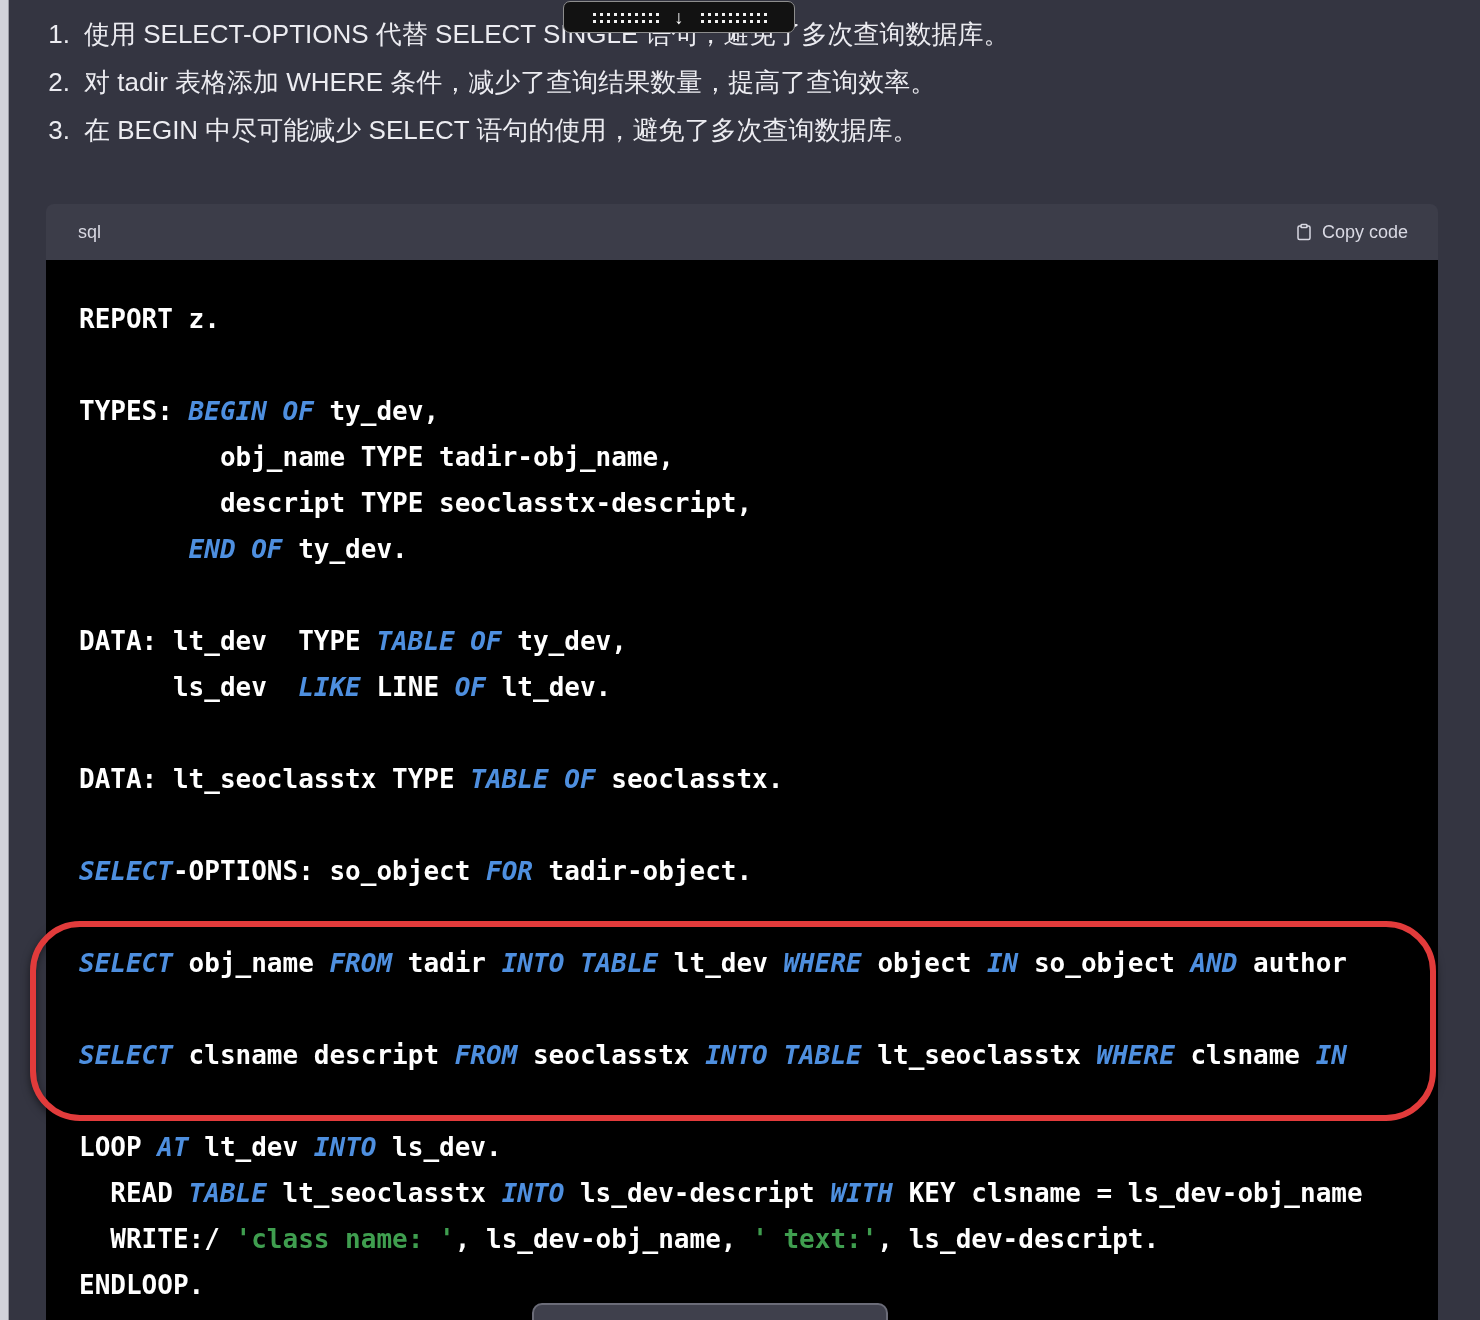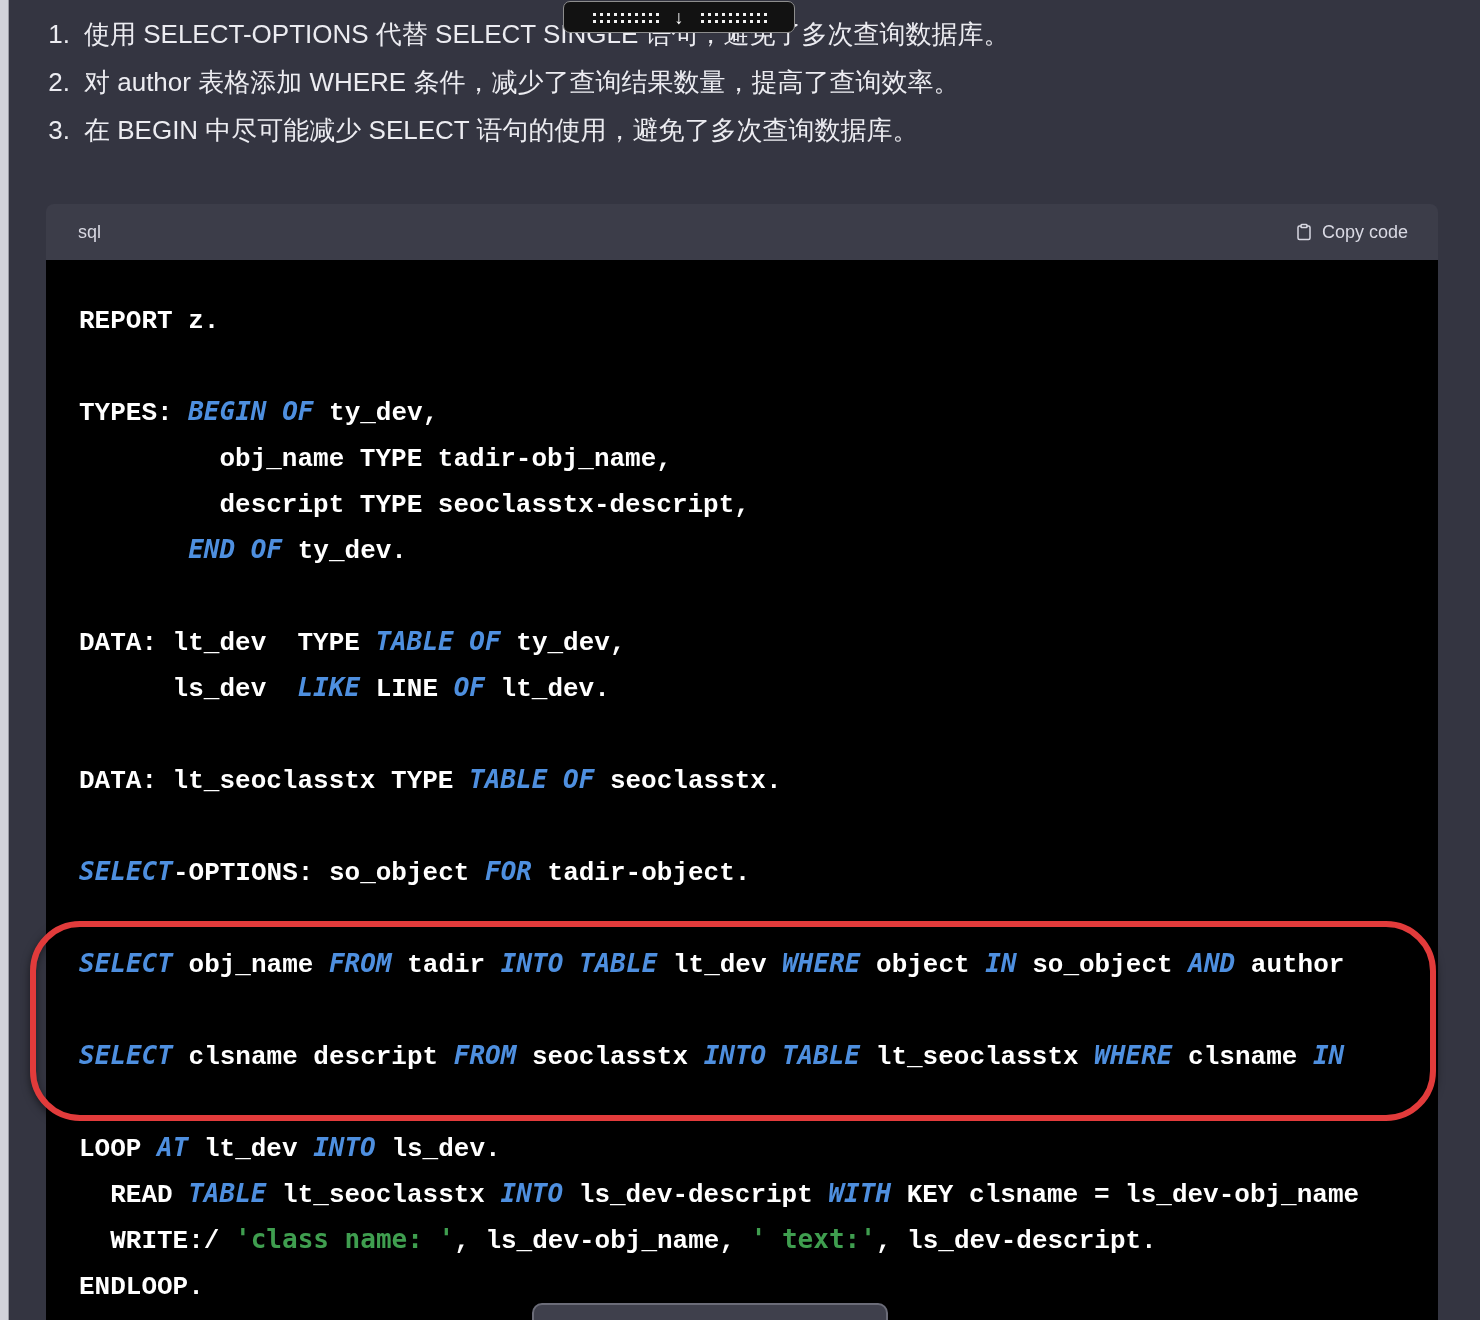--- a/index.html
+++ b/index.html
@@ -99,21 +99,21 @@
     font-weight: 700;
     font-size: 26px;
     color: var(--plain, #ffffff);
     overflow: hidden;
   }
   .code-line {
     white-space: pre;
     height: 46px;
     line-height: 46px;
   }
-  .tok-p { color: var(--plain, #ffffff); font-family: Liberation Mono, monospace; }
+  .tok-p { color: var(--plain, #ffffff); }
   .tok-k { color: var(--keyword, #4e8fdf); font-style: italic; }
   .tok-s { color: var(--string, #3f9e4f); }
   
   .annotation {
     position: absolute;
     left: 30px; top: 921px;
     width: 1406px; height: 200px;
     border: 6px solid var(--annotation, #e23b3b);
     border-radius: 50px;
     box-shadow: 0 3px 8px rgba(0,0,0,0.55), inset 0 3px 8px rgba(0,0,0,0.45);
@@ -144,21 +144,21 @@
     <span class="dotgrid"></span>
   </div>
 
   <ol class="list">
     <li class="list-item">
       <span class="num">1.</span>
       <span class="txt">使用 SELECT-OPTIONS 代替 SELECT SINGLE 语句，避免了多次查询数据库。</span>
     </li>
     <li class="list-item">
       <span class="num">2.</span>
-      <span class="txt">对 author 表格添加 WHERE 条件，减少了查询结果数量，提高了查询效率。</span>
+      <span class="txt">对 tadir 表格添加 WHERE 条件，减少了查询结果数量，提高了查询效率。</span>
     </li>
     <li class="list-item">
       <span class="num">3.</span>
       <span class="txt">在 BEGIN 中尽可能减少 SELECT 语句的使用，避免了多次查询数据库。</span>
     </li>
   </ol>
 
   <div class="code-block">
     <div class="code-header">
       <span class="lang">sql</span>

